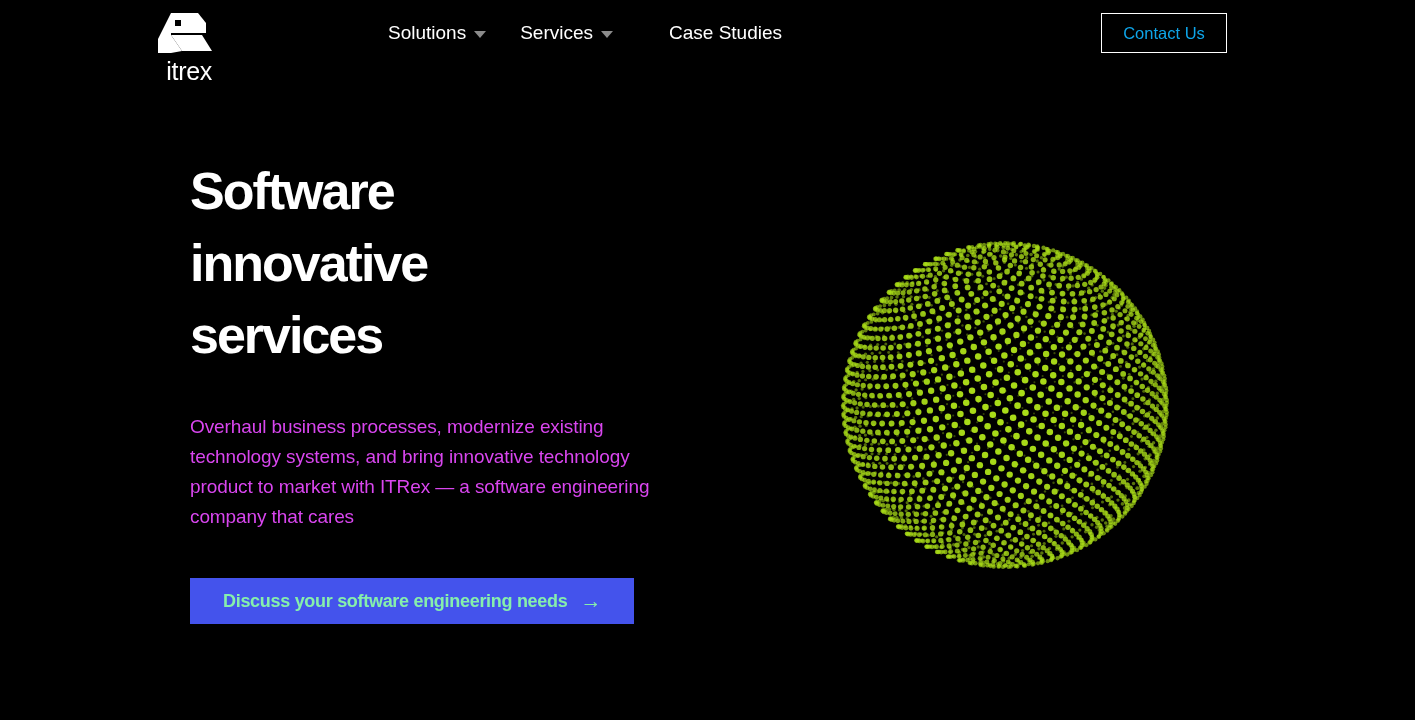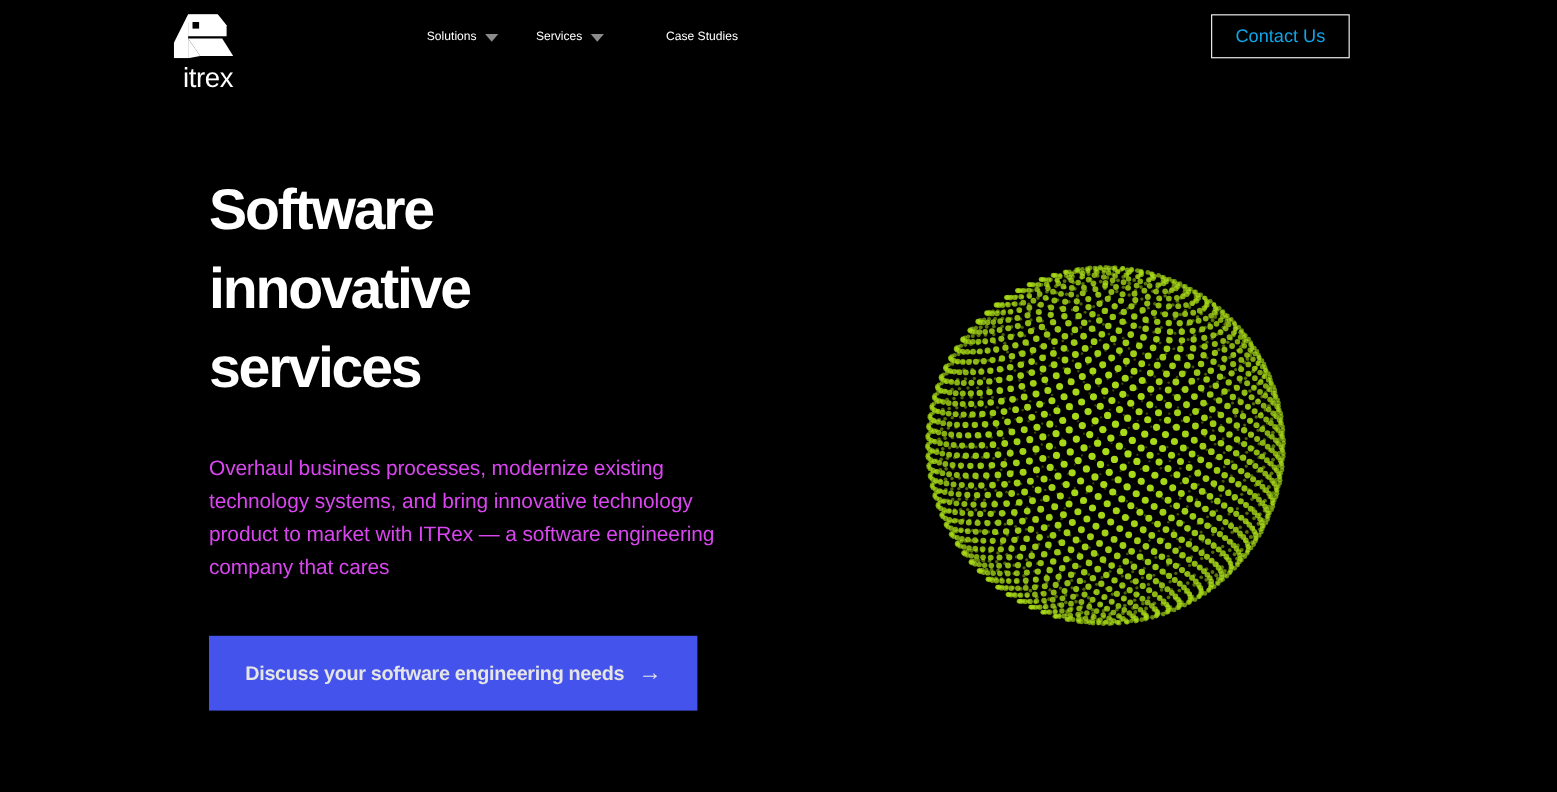--- a/index.html
+++ b/index.html
@@ -23,21 +23,21 @@
   .logo-mark { width:54px; height:40px; display:block; }
   .logo-text {
     color:#ffffff; font-size:25px; font-weight:400;
     letter-spacing:-0.3px; line-height:1; padding-bottom:4px;
   }
 
   .nav { position:absolute; left:380px; top:0; height:66px;
          display:flex; align-items:center; gap:0px; }
   .nav-item {
     display:flex; align-items:center; gap:8px;
-    color:#ffffff; font-size:11px; font-weight:400;
+    color:#ffffff; font-size:19px; font-weight:400;
     padding:0 17px; height:66px; cursor:pointer; white-space:nowrap;
   }
   .nav-item:first-child { padding-left:8px; }
   .caret {
     width:0; height:0;
     border-left:6px solid transparent;
     border-right:6px solid transparent;
     border-top:7px solid #8b8b8b;
     display:block; position:relative; top:1px;
   }
@@ -72,23 +72,23 @@
     line-height:30px;
     width:500px;
     letter-spacing:-0.1px;
   }
 
   .cta-btn {
     margin-top:46px;
     display:inline-flex; align-items:center; gap:13px;
     background:#4453ec;
     border:none;
-    height:68px;
+    height:46px;
     padding:0 33px;
-    color:#e5e5e5;
+    color:#86efac;
     font-size:18px;
     font-weight:bold;
     font-family:"Liberation Sans", sans-serif;
     letter-spacing:-0.3px;
     cursor:pointer;
   }
   .cta-arrow { font-size:21px; font-weight:400; line-height:1; display:block; position:relative; top:-1px;}
 
   
   .sphere-wrap {

